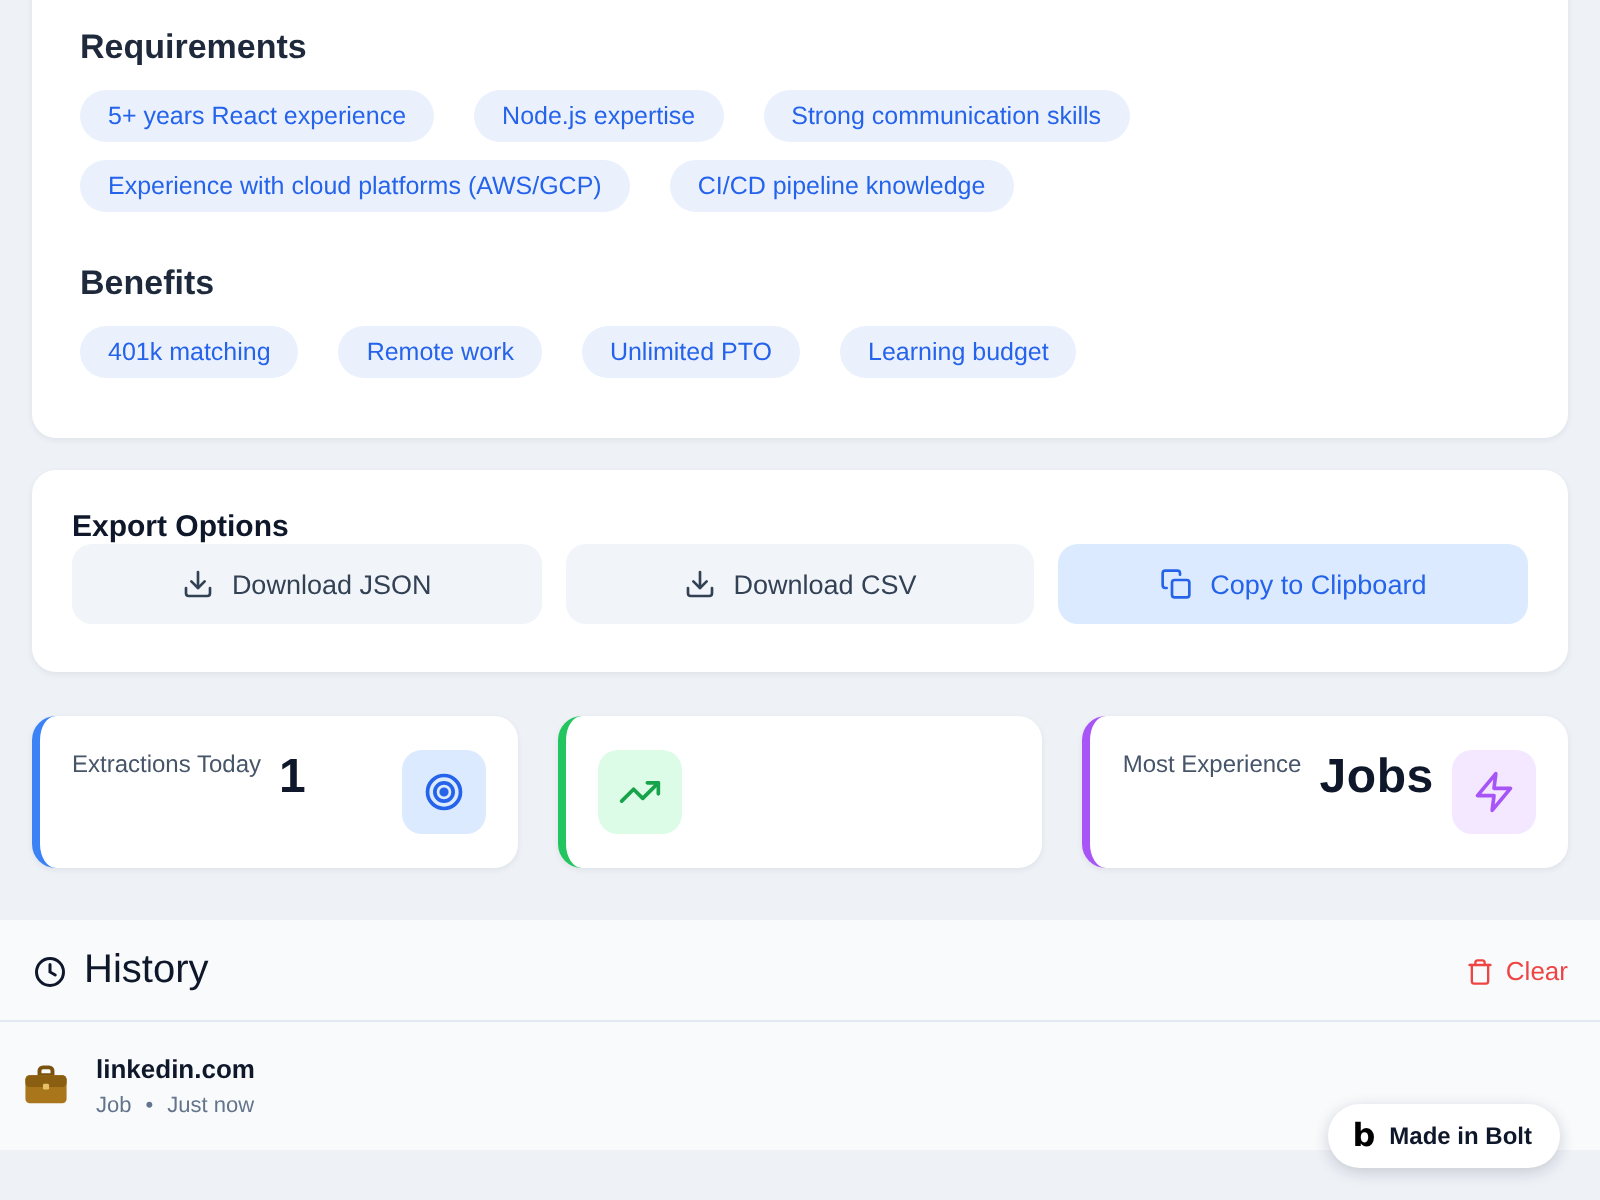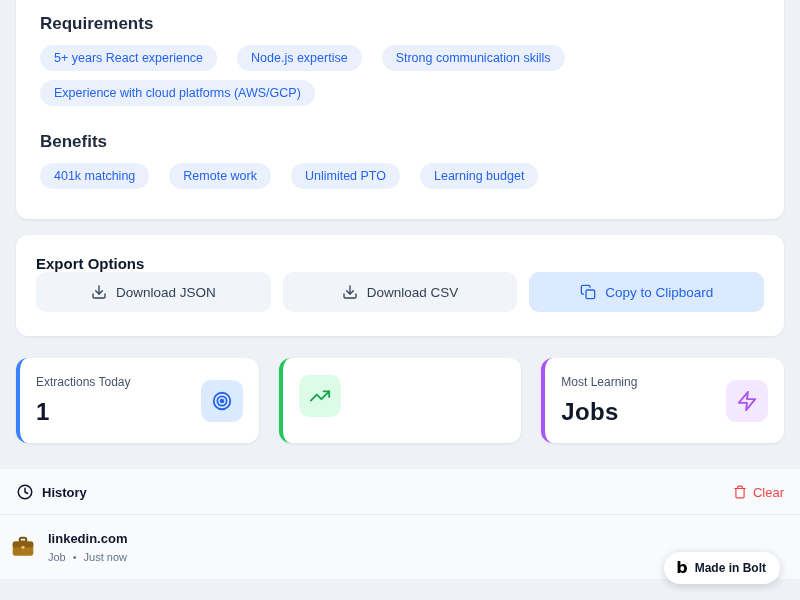--- a/index.html
+++ b/index.html
@@ -40,21 +40,21 @@
   .export-btn svg { width: 16px; height: 16px; }
   
   .stats-row { display: flex; gap: 20px; margin: 22px 16px 0; }
   .stat-card {
     flex: 1; padding: 17px 16px; display: flex;
     justify-content: space-between; border-left: 4px solid transparent;
   }
   .stat-card.accent-blue  { border-left-color: #3b82f6; }
   .stat-card.accent-green { border-left-color: #22c55e; }
   .stat-card.accent-purple{ border-left-color: #a855f7; }
-  .stat-info { display: flex; flex-direction: column; gap: 9px; }
+  .stat-info { display: flex; gap: 9px; }
   .stat-label { font-size: 12px; color: #475569; }
   .stat-value { font-size: 24px; font-weight: 700; color: #0f172a; letter-spacing: .3px; }
   .stat-value-row { display: flex; align-items: center; gap: 12px; }
   .progress-track { width: 92px; height: 8px; border-radius: 4px; background: #e2e8f0; overflow: hidden; }
   .progress-fill { height: 100%; background: #22c55e; border-radius: 4px; }
   .stat-iconbox {
     width: 42px; height: 42px; border-radius: 10px;
     display: flex; align-items: center; justify-content: center;
     align-self: center; flex: none;
   }
@@ -64,21 +64,21 @@
   .iconbox-purple { background: #f3e8ff; color: #a855f7; }
   .stat-iconbox svg { width: 22px; height: 22px; }
   
   .history { margin-top: 26px; background: #f8fafc; }
   .history-header {
     display: flex; align-items: center; justify-content: space-between;
     padding: 14px 16px 13px; border-bottom: 1px solid #e2e8f0;
   }
   .history-title-wrap { display: flex; align-items: center; gap: 8px; }
   .history-title-wrap svg { width: 18px; height: 18px; color: #0f172a; }
-  .history-title { font-size: 13px; font-weight: 700; }
+  .history-title { font-size: 20px; font-weight: 400; }
   .clear-btn {
     display: flex; align-items: center; gap: 6px;
     background: none; border: none; cursor: pointer;
     color: #ef4444; font-family: inherit; font-size: 13px; font-weight: 500;
   }
   .clear-btn svg { width: 14px; height: 14px; }
   .history-item { display: flex; align-items: center; gap: 12px; padding: 16px 10px; cursor: pointer; }
   .history-item svg.briefcase { width: 26px; height: 26px; flex: none; }
   .history-item-text { display: flex; flex-direction: column; gap: 5px; }
   .history-site { font-size: 13px; font-weight: 700; color: #0f172a; }
@@ -101,20 +101,21 @@
 <body>
 
 <section class="card top-card">
   <div>
     <div class="section-label">Requirements</div>
     <div class="tag-row">
       <span class="tag">5+ years React experience</span>
       <span class="tag">Node.js expertise</span>
       <span class="tag">Strong communication skills</span>
       <span class="tag">Experience with cloud platforms (AWS/GCP)</span>
+      <span class="tag">CI/CD pipeline knowledge</span>
     </div>
   </div>
   <div class="benefits-block">
     <div class="section-label">Benefits</div>
     <div class="tag-row">
       <span class="tag">401k matching</span>
       <span class="tag">Remote work</span>
       <span class="tag">Unlimited PTO</span>
       <span class="tag">Learning budget</span>
     </div>
@@ -170,21 +171,21 @@
     <div class="stat-iconbox iconbox-green top">
       <svg viewBox="0 0 24 24" fill="none" stroke="currentColor" stroke-width="2" stroke-linecap="round" stroke-linejoin="round">
           <polyline points="22 7 13.5 15.5 8.5 10.5 2 17"></polyline>
           <polyline points="16 7 22 7 22 13"></polyline>
         </svg>
     </div>
   </div>
 
   <div class="card stat-card accent-purple">
     <div class="stat-info">
-      <span class="stat-label">Most Learning</span>
+      <span class="stat-label">Most Experience</span>
       <span class="stat-value">Jobs</span>
     </div>
     <div class="stat-iconbox iconbox-purple">
       <svg viewBox="0 0 24 24" fill="none" stroke="currentColor" stroke-width="2" stroke-linejoin="round">
           <polygon points="13 2 3 14 12 14 11 22 21 10 12 10 13 2"></polygon>
         </svg>
     </div>
   </div>
 
 </div>

